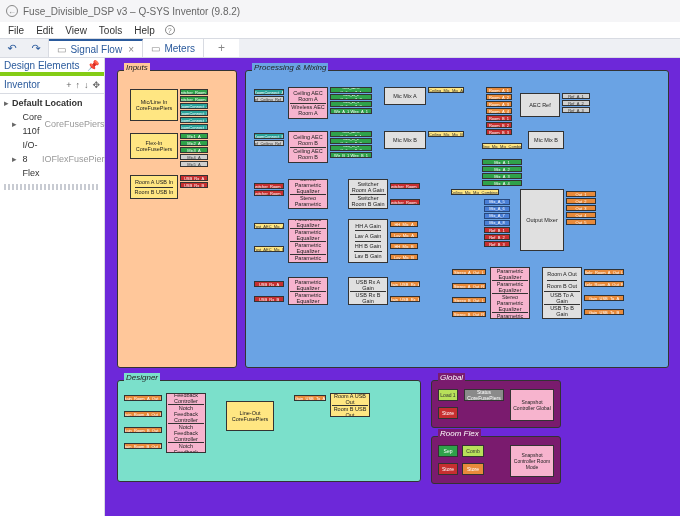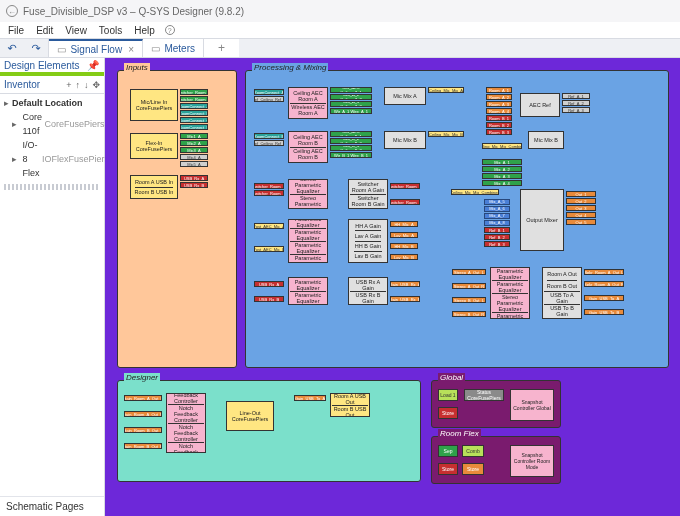--- a/index.html
+++ b/index.html
@@ -64,21 +64,21 @@
   .block.credpink  { background:#f7b4ce; }
   .multi { display:flex; flex-direction:column; }
   .multi>div { flex:1; border-top:1px solid #333; display:flex; align-items:center; justify-content:center;}
   .multi>div:first-child{ border-top:none;}
 </style>
 </head>
 <body>
 
 <div class="titlebar">
   <div class="circle">←</div>
-  <span>Fuse_Divisible_DSP v3 – Q-SYS Designer (9.8.2)</span>
+  <span>Fuse_Divisible_DSP v3 – Q-SYS Inventor (9.8.2)</span>
 </div>
 
 <div class="menubar">
   <span>File</span>
   <span>Edit</span>
   <span>View</span>
   <span>Tools</span>
   <span>Help</span>
   <div class="help-circ">?</div>
 </div>
@@ -120,21 +120,20 @@
     <div class="tree">
       <div class="row">
           <span class="tri">▸</span>
           <b>Default Location</b>
         </div>
       <div class="row ind1"><span class="tri">▸</span><span class="dot blue"></span><span>Core 110f</span>&nbsp;<span class="grey">CoreFusePiers</span></div>
       <div class="row ind1"><span class="tri">▸</span><span class="dot green"></span><span>I/O-8 Flex</span>&nbsp;<span class="grey">IOFlexFusePiers</span></div>
     </div>
     <div style="height:6px;background:repeating-linear-gradient(90deg,#c8cbd2 0 2px,transparent 2px 4px);margin:2px 4px"></div>
     <div class="side-spacer"></div>
-    <div class="side-link">Schematic Pages</div>
   </div>
 
   <div class="canvas">
 
     <div class="group inputs" style="left:12px;top:12px;width:120px;height:298px">
       <div class="gtitle">Inputs</div>
       <div class="block bigyellow" style="left:12px;top:18px;width:48px;height:32px">Mic/Line In
 CoreFusePiers</div>
       <div class="block bigyellow" style="left:12px;top:62px;width:48px;height:26px">Flex-In
 CoreFusePiers</div>

